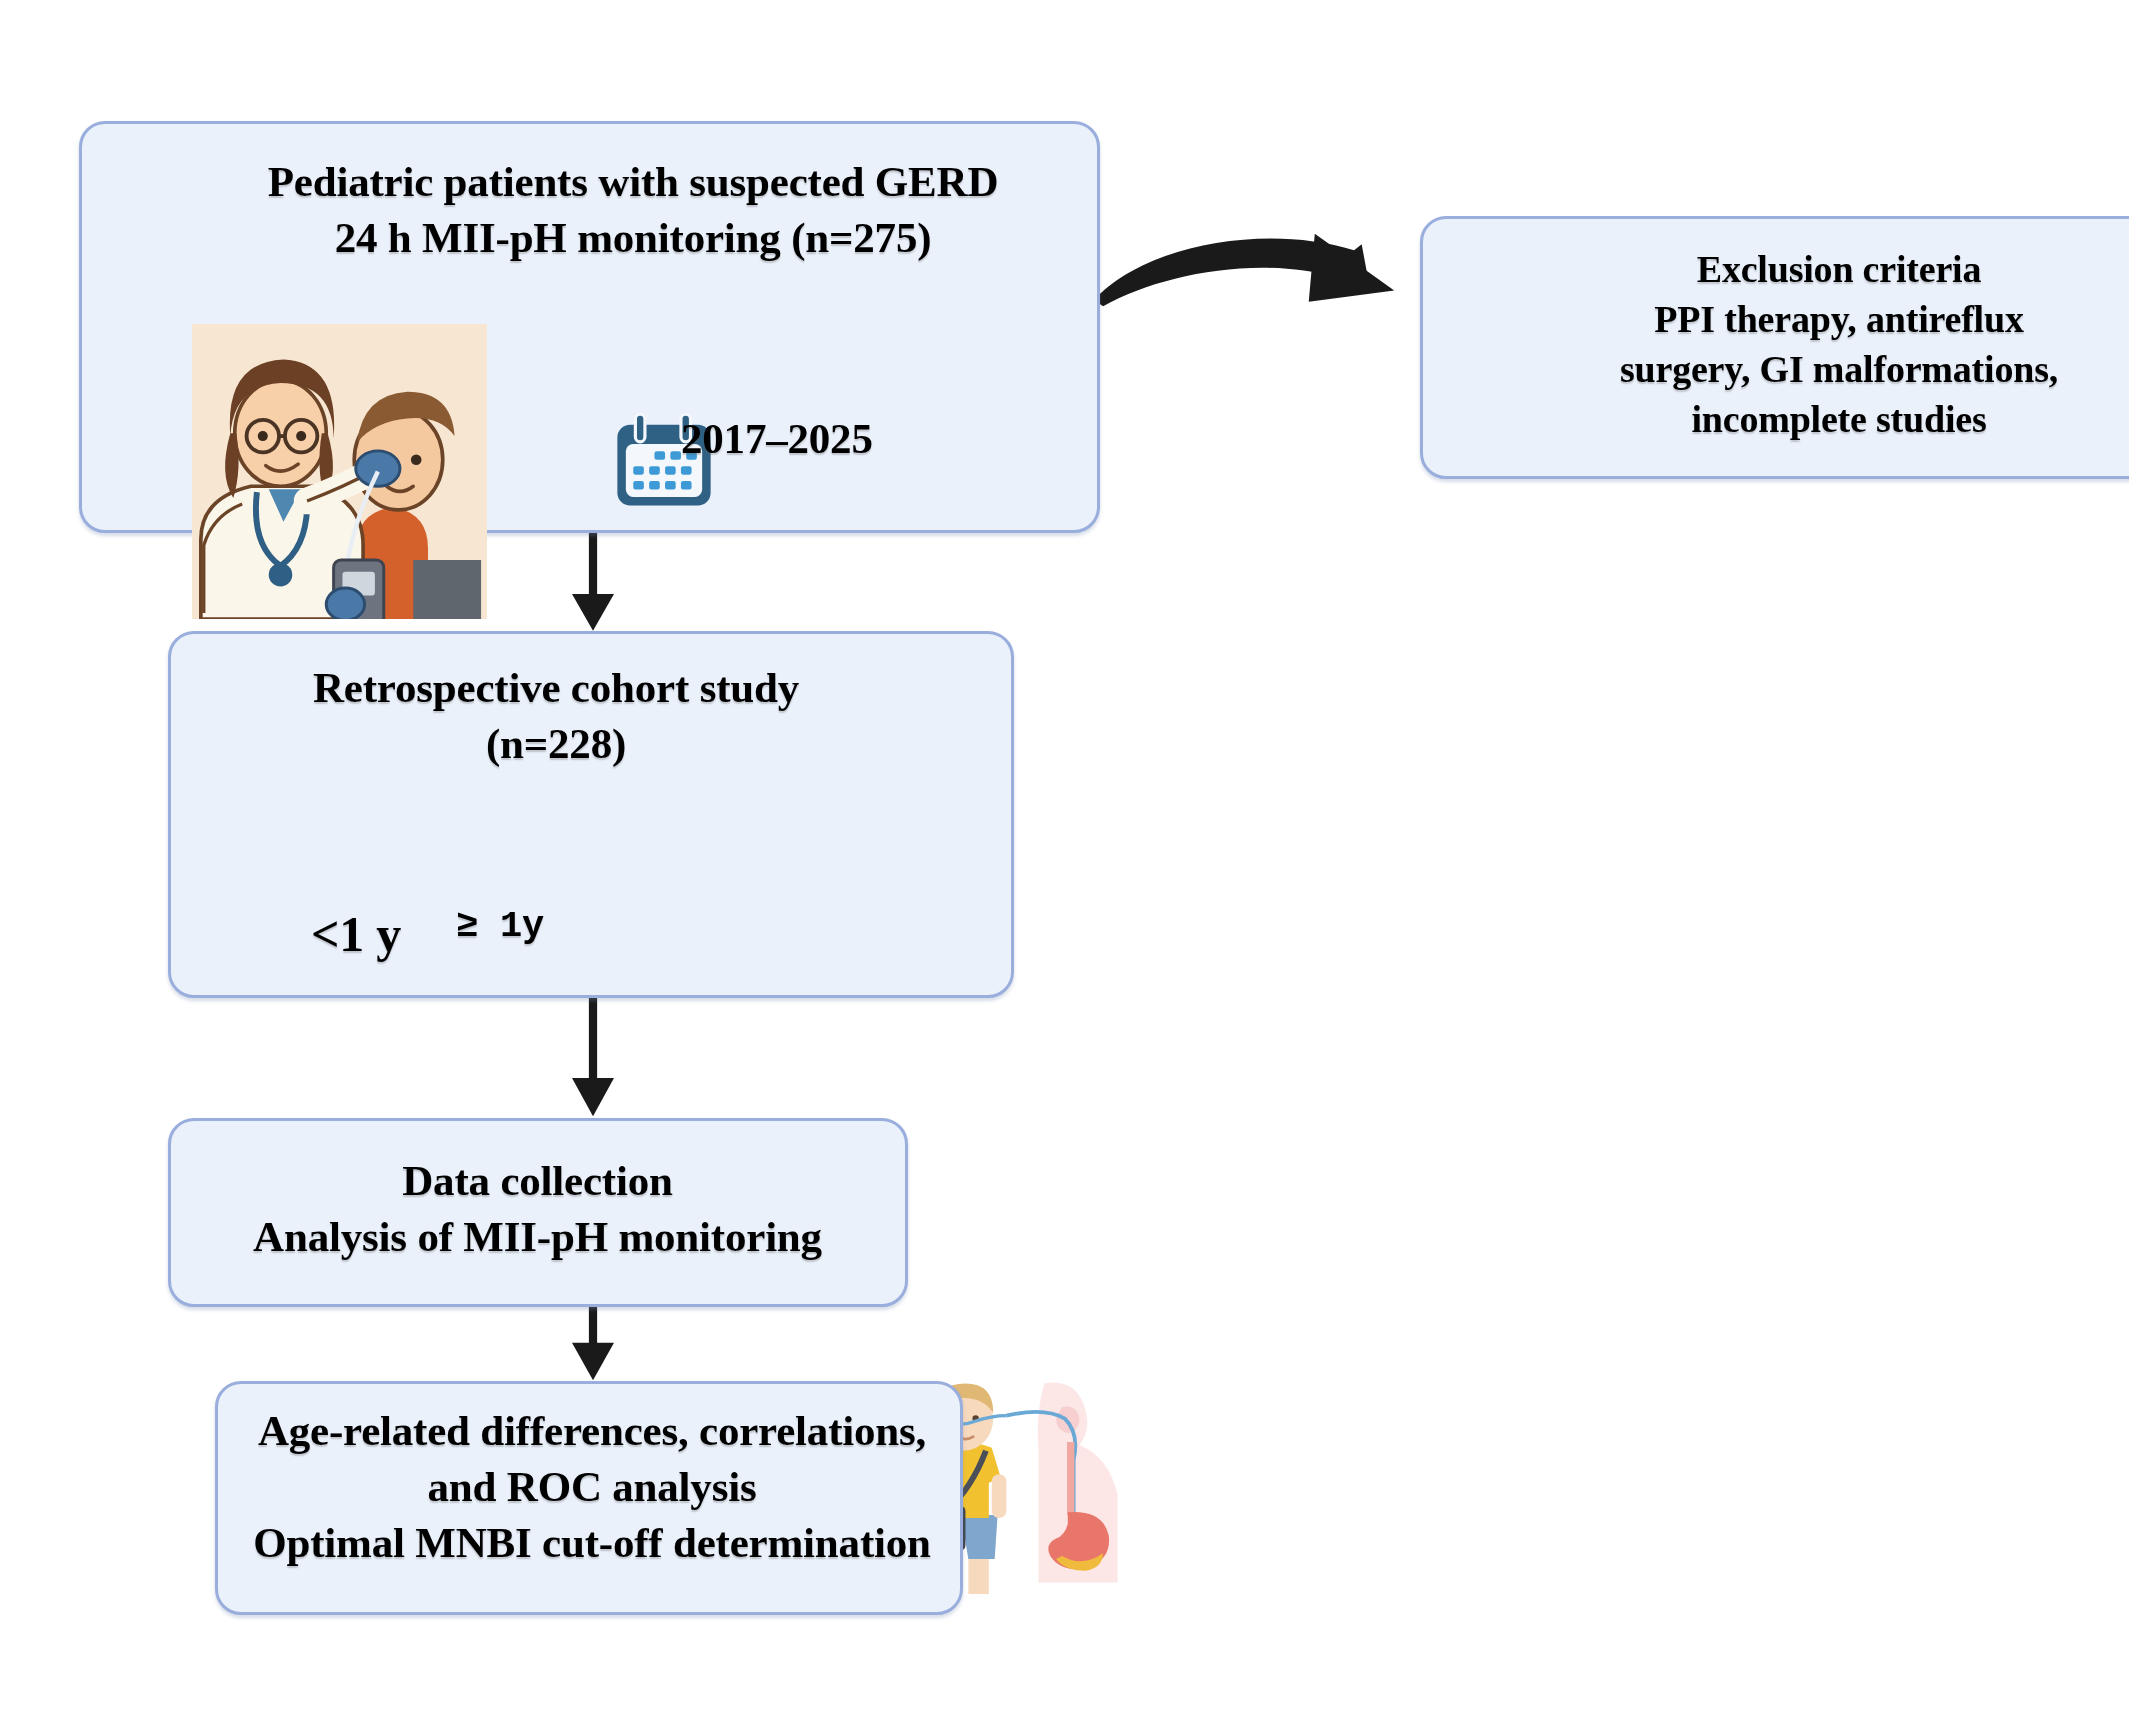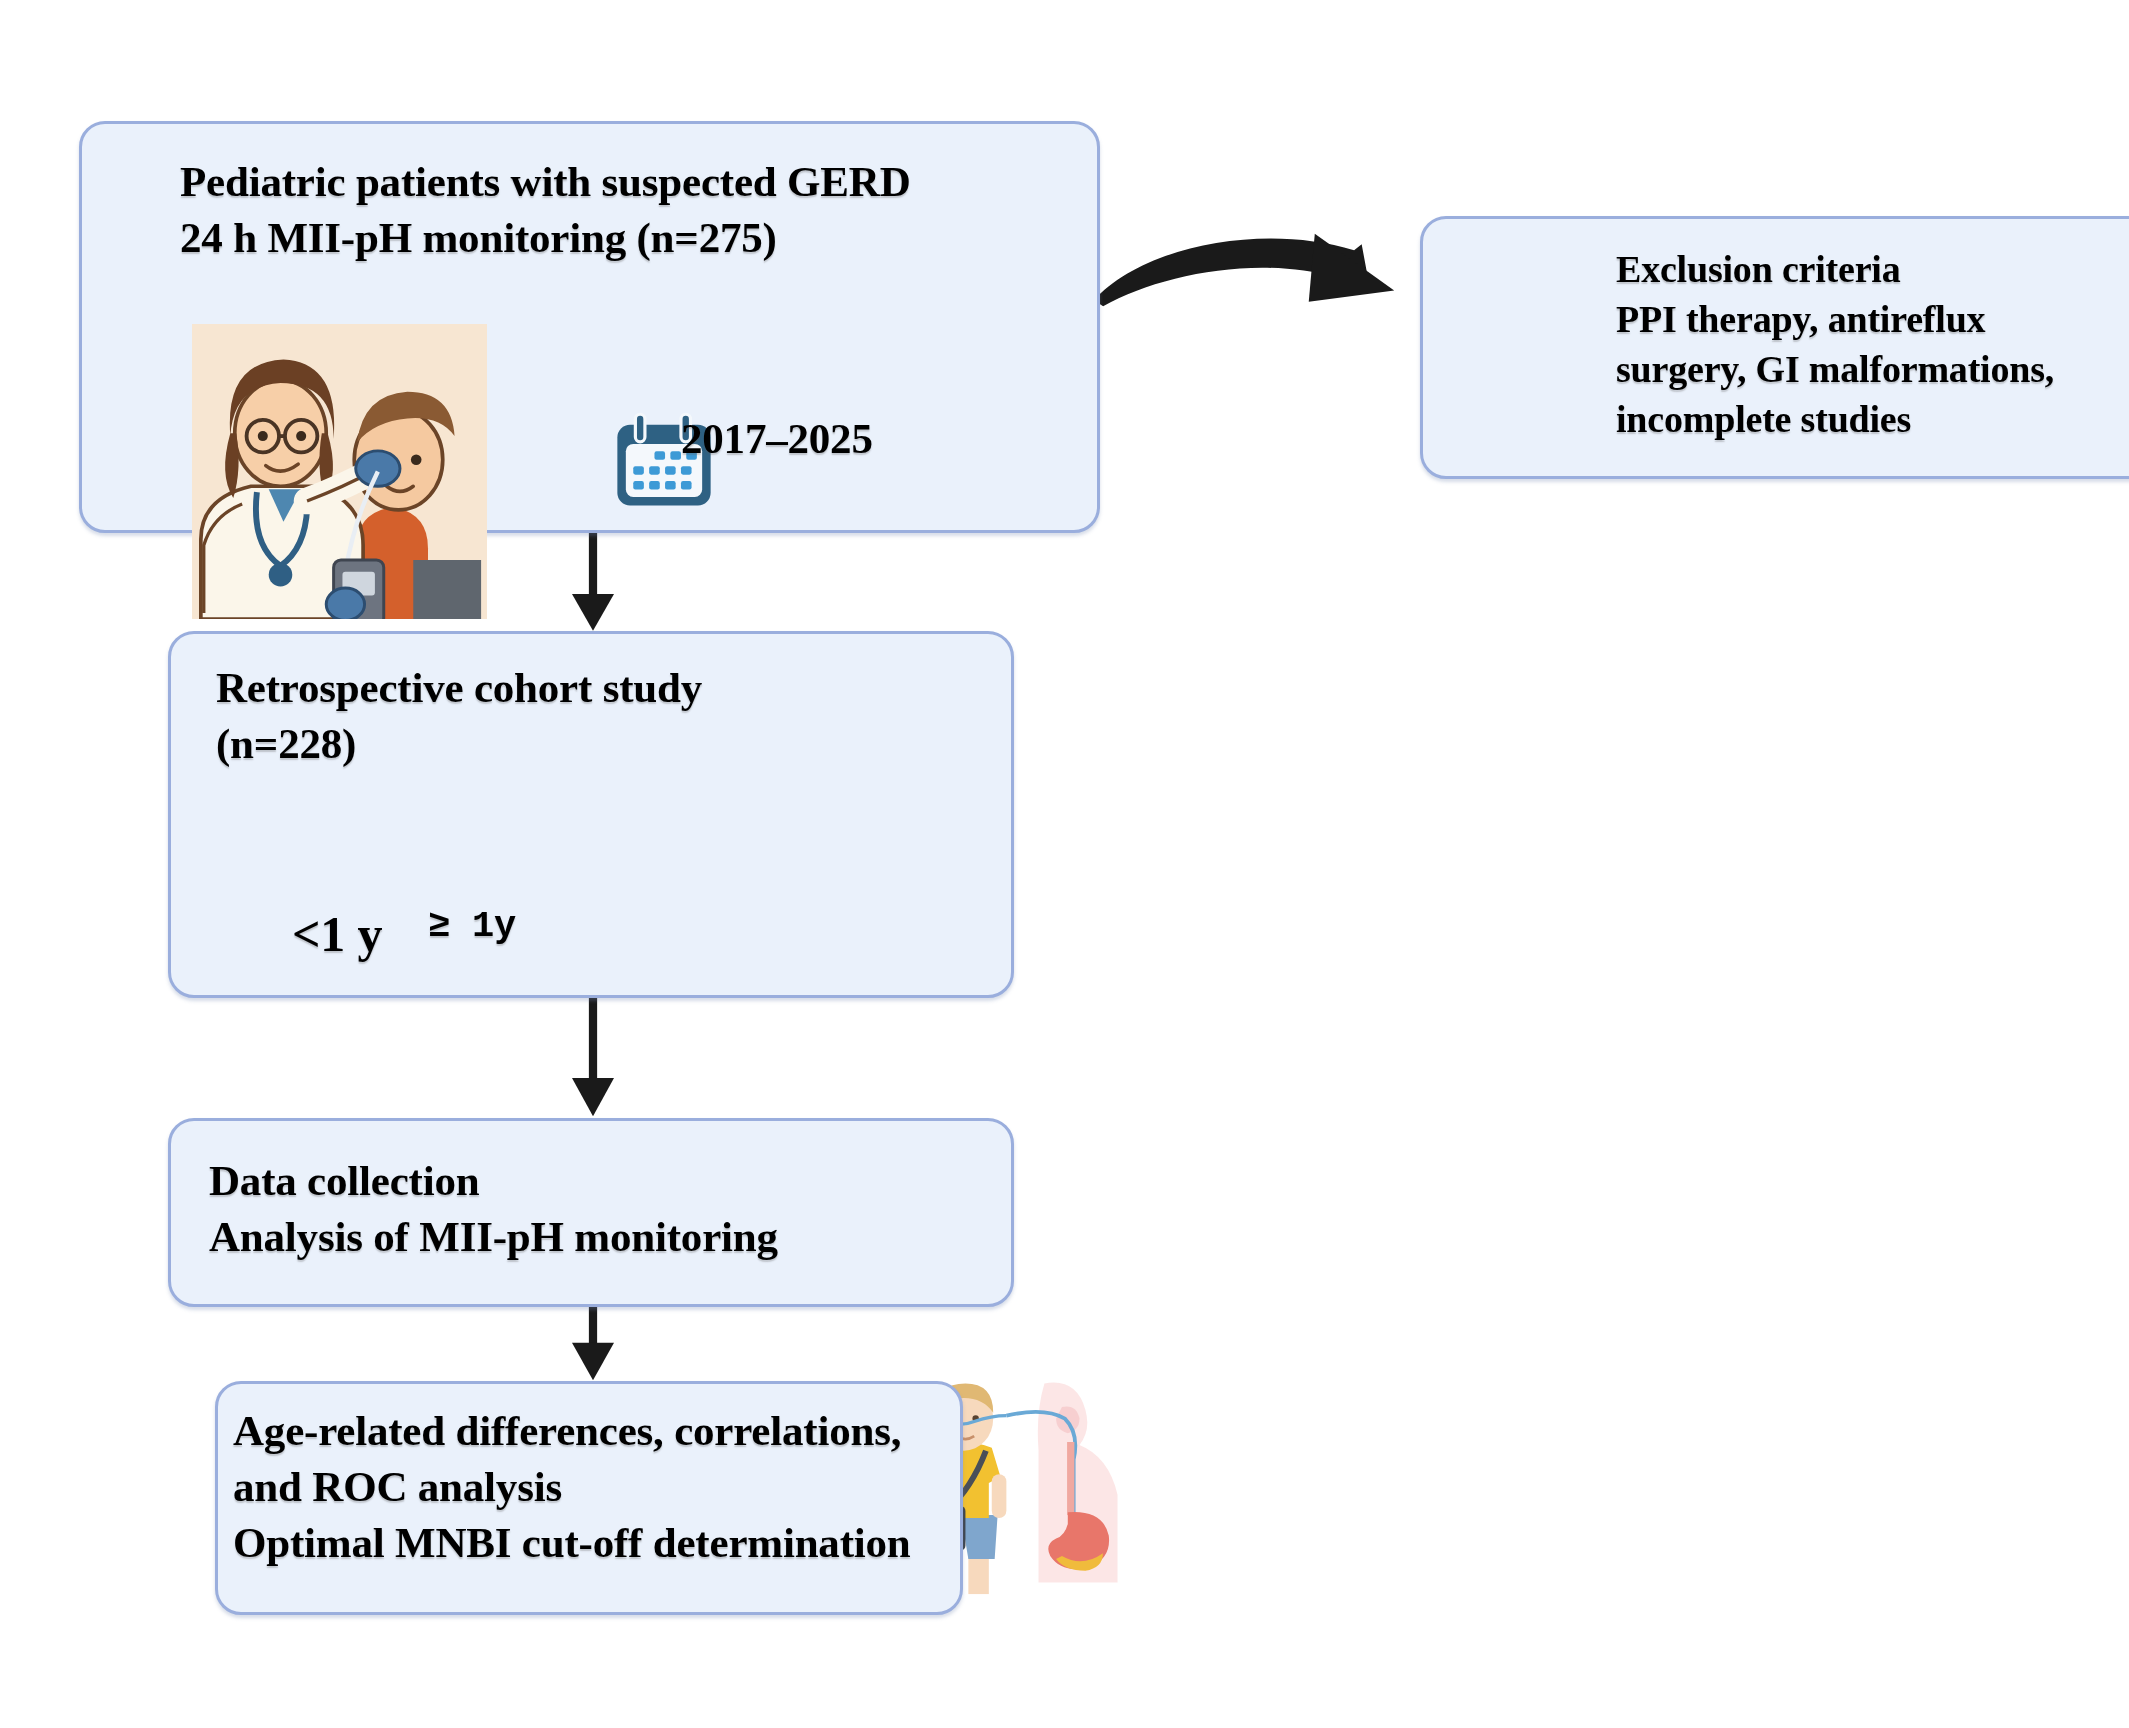--- a/index.html
+++ b/index.html
@@ -16,21 +16,21 @@
     background:#eaf1fb;
     border:3.8px solid #9aaedd;
     border-radius:26px;
     box-shadow:0 3px 3.8px rgba(120,140,180,0.30);
   }
   .box-text{
     position:absolute;
     color:#000;
     font-weight:700;
     line-height:1.30;
-    text-align:left;
+    text-align:center;
     white-space:pre-line;
     letter-spacing:-0.2px;
     text-shadow:0 1.5px 1.5px rgba(90,90,90,0.30);
   }
 
   
   #box1{ left:79px; top:121px; width:1021px; height:412px; }
   #box1-title{ left:98px; top:30px; width:906px; font-size:43px; }
   #box1-years{ left:599px; top:287px; font-size:43px; }
 
@@ -38,21 +38,21 @@
   #box-excl{ left:1420px; top:172px; width:758px; height:263px;margin-top:44px; }
   #box-excl-text{ left:193px; top:25px; width:446px; font-size:38px; line-height:1.32; }
 
   
   #box2{ left:168px; top:631px; width:846px; height:367px;padding-left:24px; }
   #box2-title{ left:45px; top:26.4px; width:680px; font-size:43px; }
   #box2-lab-a{ left:121px; top:268px; width:128px; font-size:50px; }
   #box2-lab-b{ left:257px; top:268px; width:144px; font-size:37px;font-family:Liberation Mono, monospace; }
 
   
-  #box3{ left:168px; top:1118px; width:846px; height:189px; }
+  #box3{ left:168px; top:1118px; width:740px; height:189px; }
   #box3-title{ left:38px; top:32px; width:657px; font-size:43px; }
 
   
   #box4{ left:215px; top:1381px; width:748px; height:234px; }
   #box4-title{ left:15px; top:19px; width:718px; font-size:43px; }
 
   
   .arrow-svg{ position:absolute; overflow:visible; }
 
   

